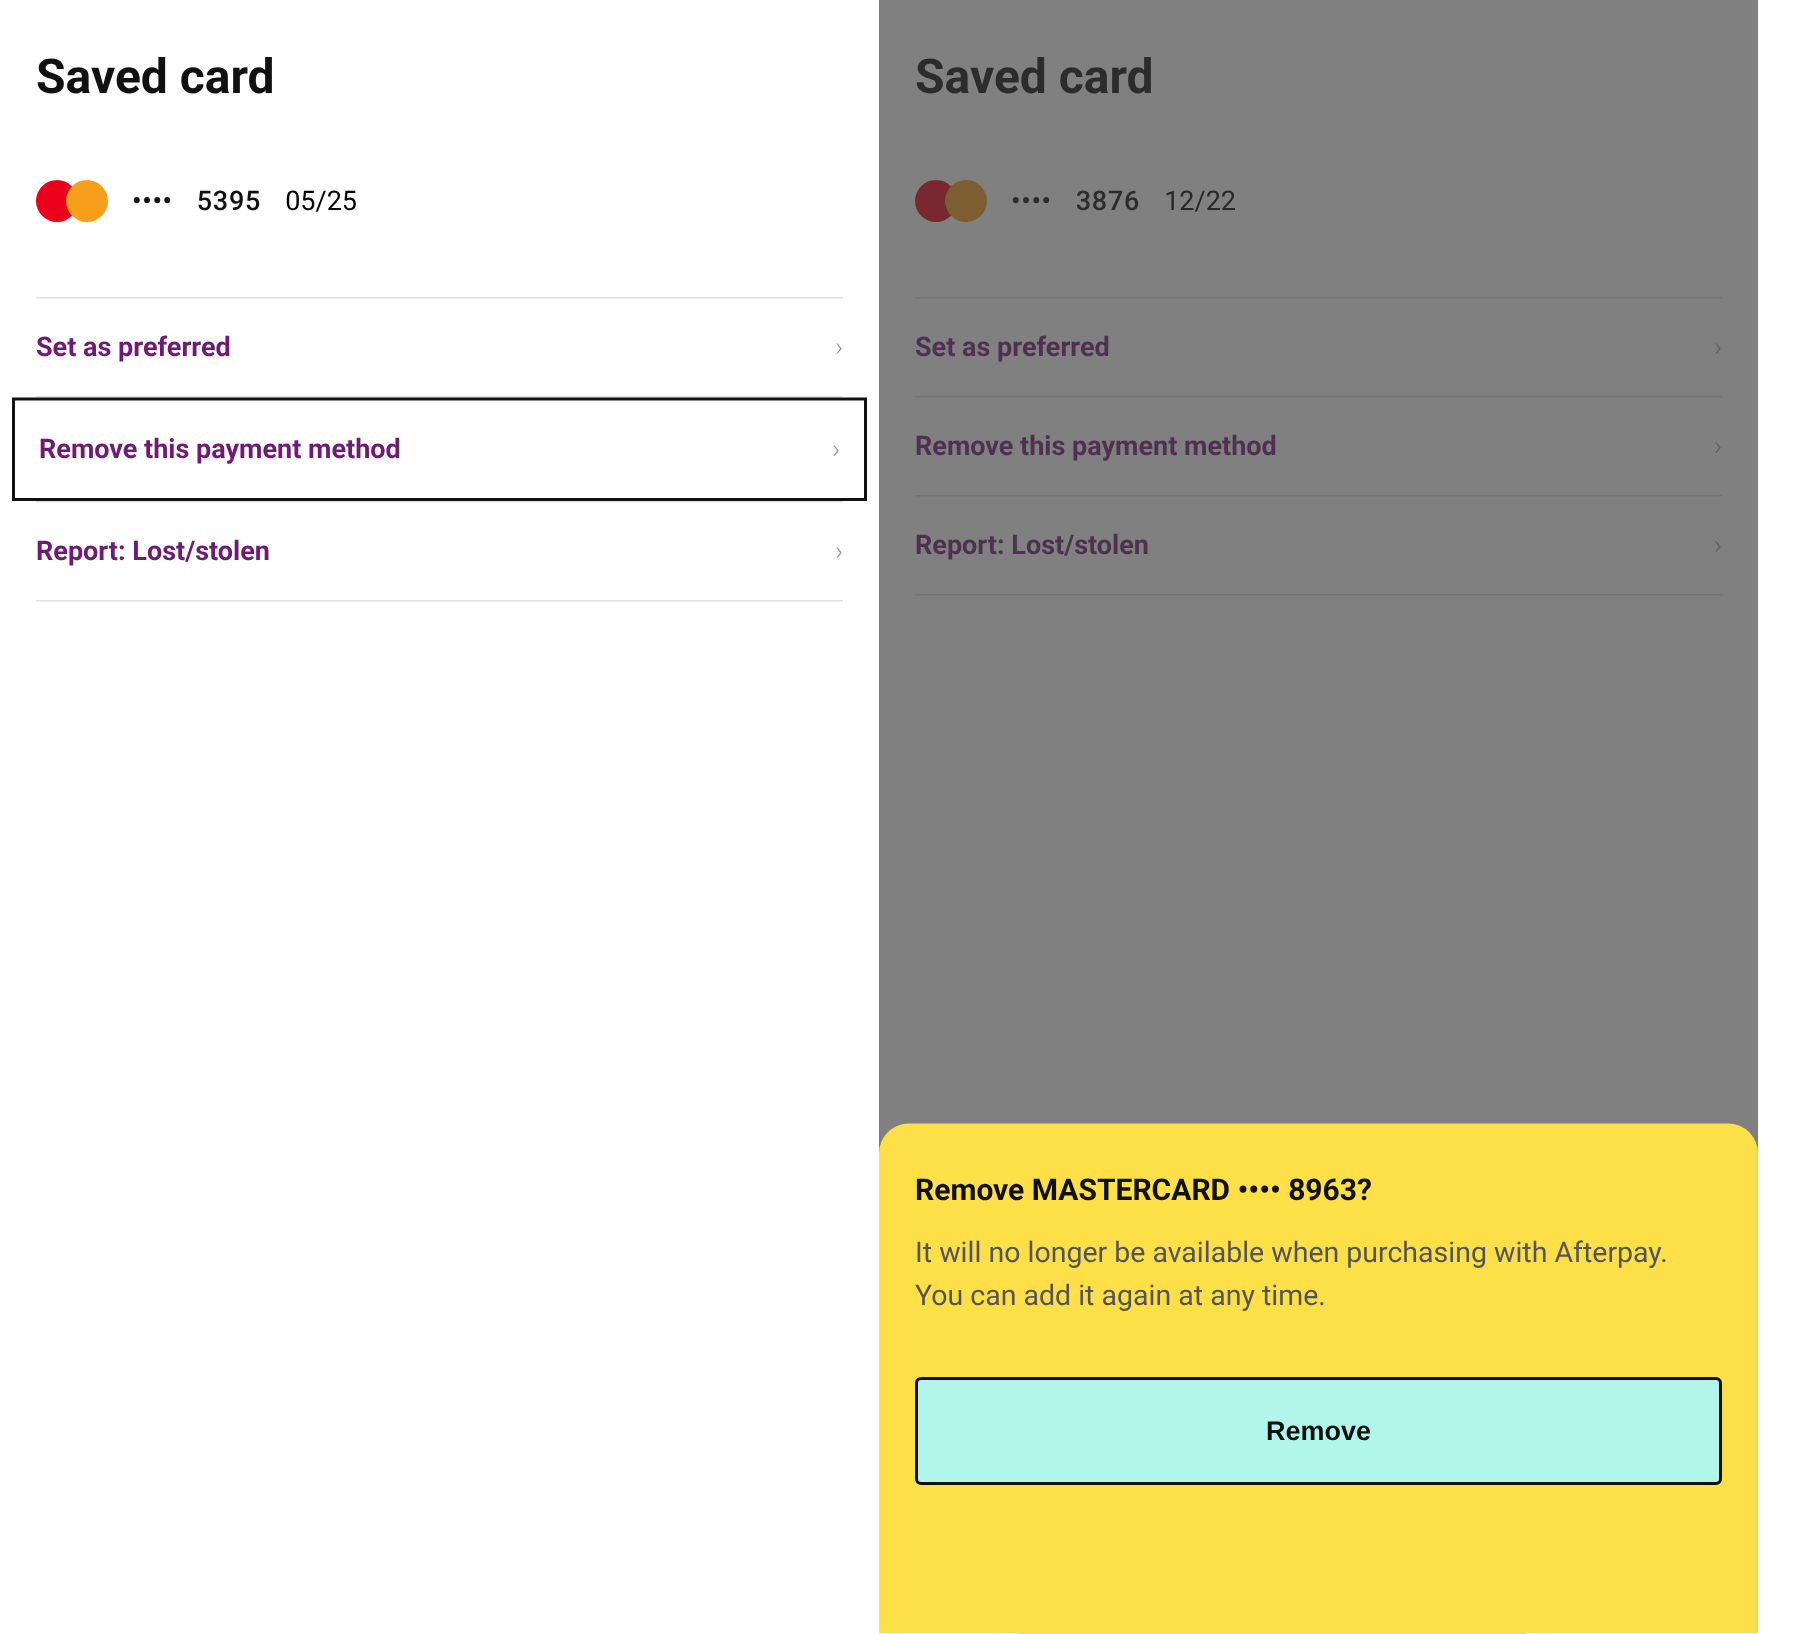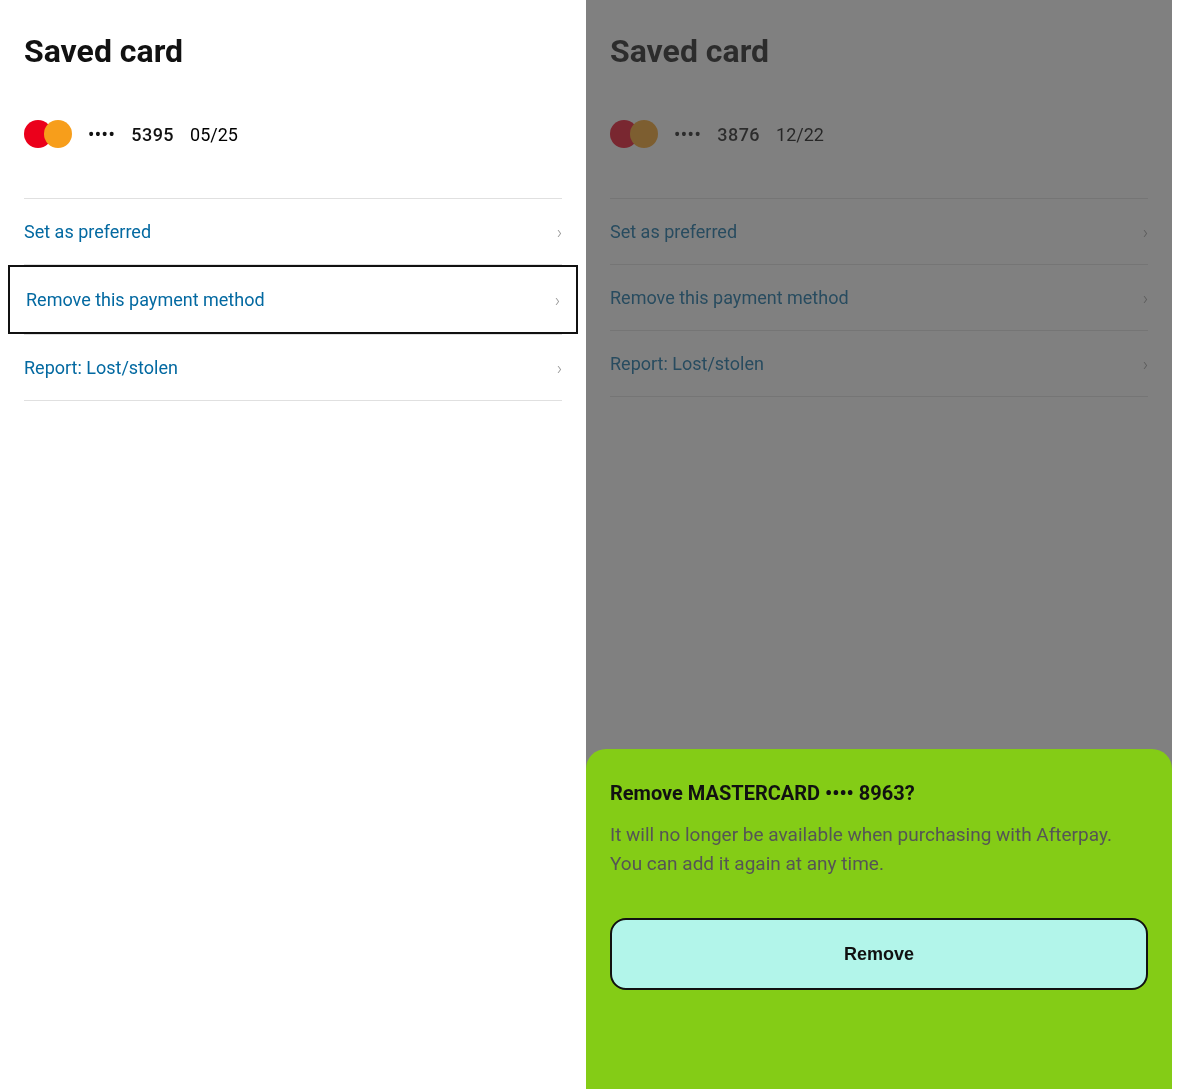--- a/index.html
+++ b/index.html
@@ -104,43 +104,43 @@
     .menu-item {
       display: flex;
       align-items: center;
       justify-content: space-between;
       padding: 22px 0;
       cursor: pointer;
     }
 
     .menu-item-label {
       font-size: 18px;
-      color: #0369a1;
-      font-weight: 400;
+      color: #701a75;
+      font-weight: 700;
     }
 
     .chevron-icon {
       color: #999;
       font-size: 18px;
       font-weight: 300;
     }
 
     .menu-item-selected {
       border: 2.5px solid #111;
       padding: 22px 16px;
       margin: 0 -16px;
     }
 
     
     .bottom-sheet {
       position: absolute;
       bottom: 0;
       left: 0;
       right: 0;
-      background: #84cc16;
+      background: #fde047;
       border-radius: 20px 20px 0 0;
       padding: 32px 24px 24px;
       z-index: 2;
       height: 340px;
     }
 
     .bottom-sheet-title {
       font-size: 20px;
       font-weight: 700;
       color: #111;
@@ -155,21 +155,21 @@
     }
 
     .remove-button {
       display: flex;
       align-items: center;
       justify-content: center;
       width: 100%;
       height: 72px;
       background: #b2f5ea;
       border: 2.5px solid #111;
-      border-radius: 16px;
+      border-radius: 4px;
       font-size: 18px;
       font-weight: 700;
       color: #111;
       cursor: pointer;
       margin-top: 40px;
     }
 
     .panel-right .page-title {
       position: relative;
       z-index: 0;

